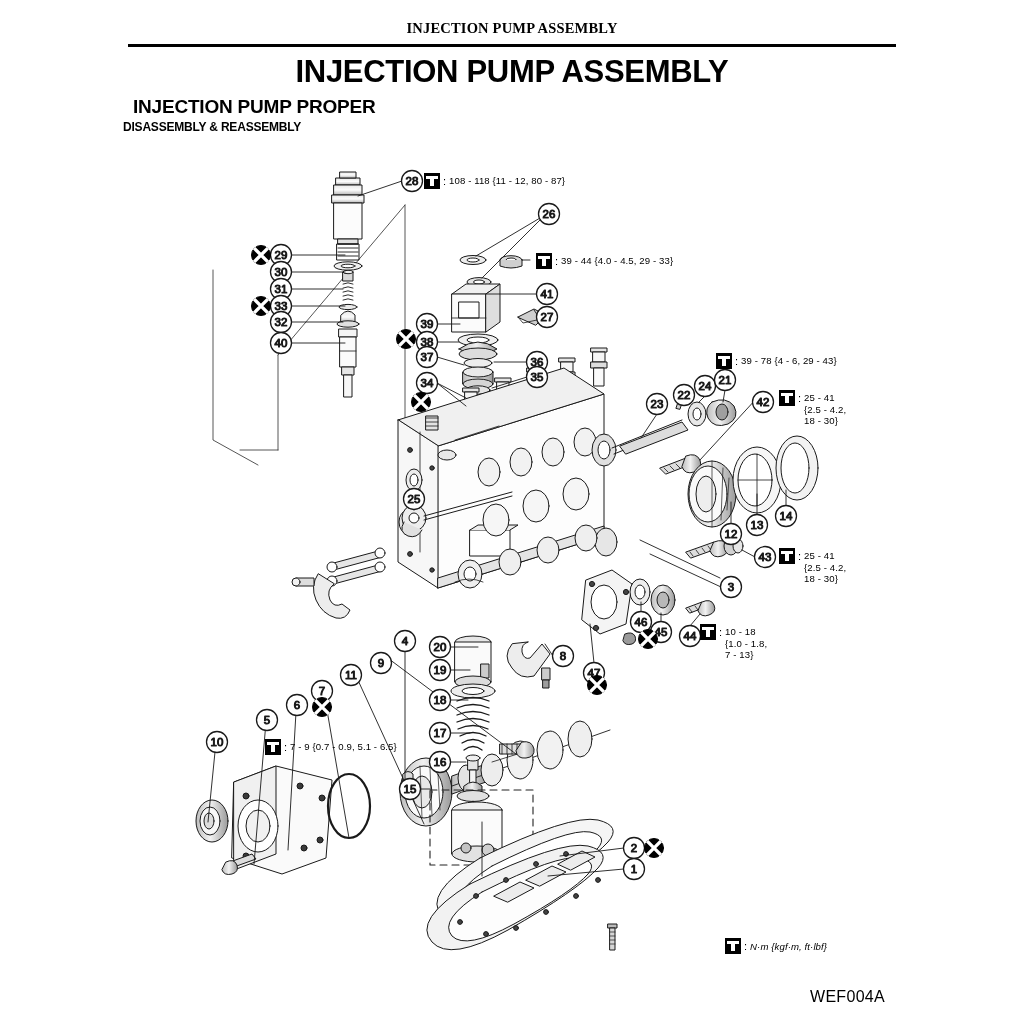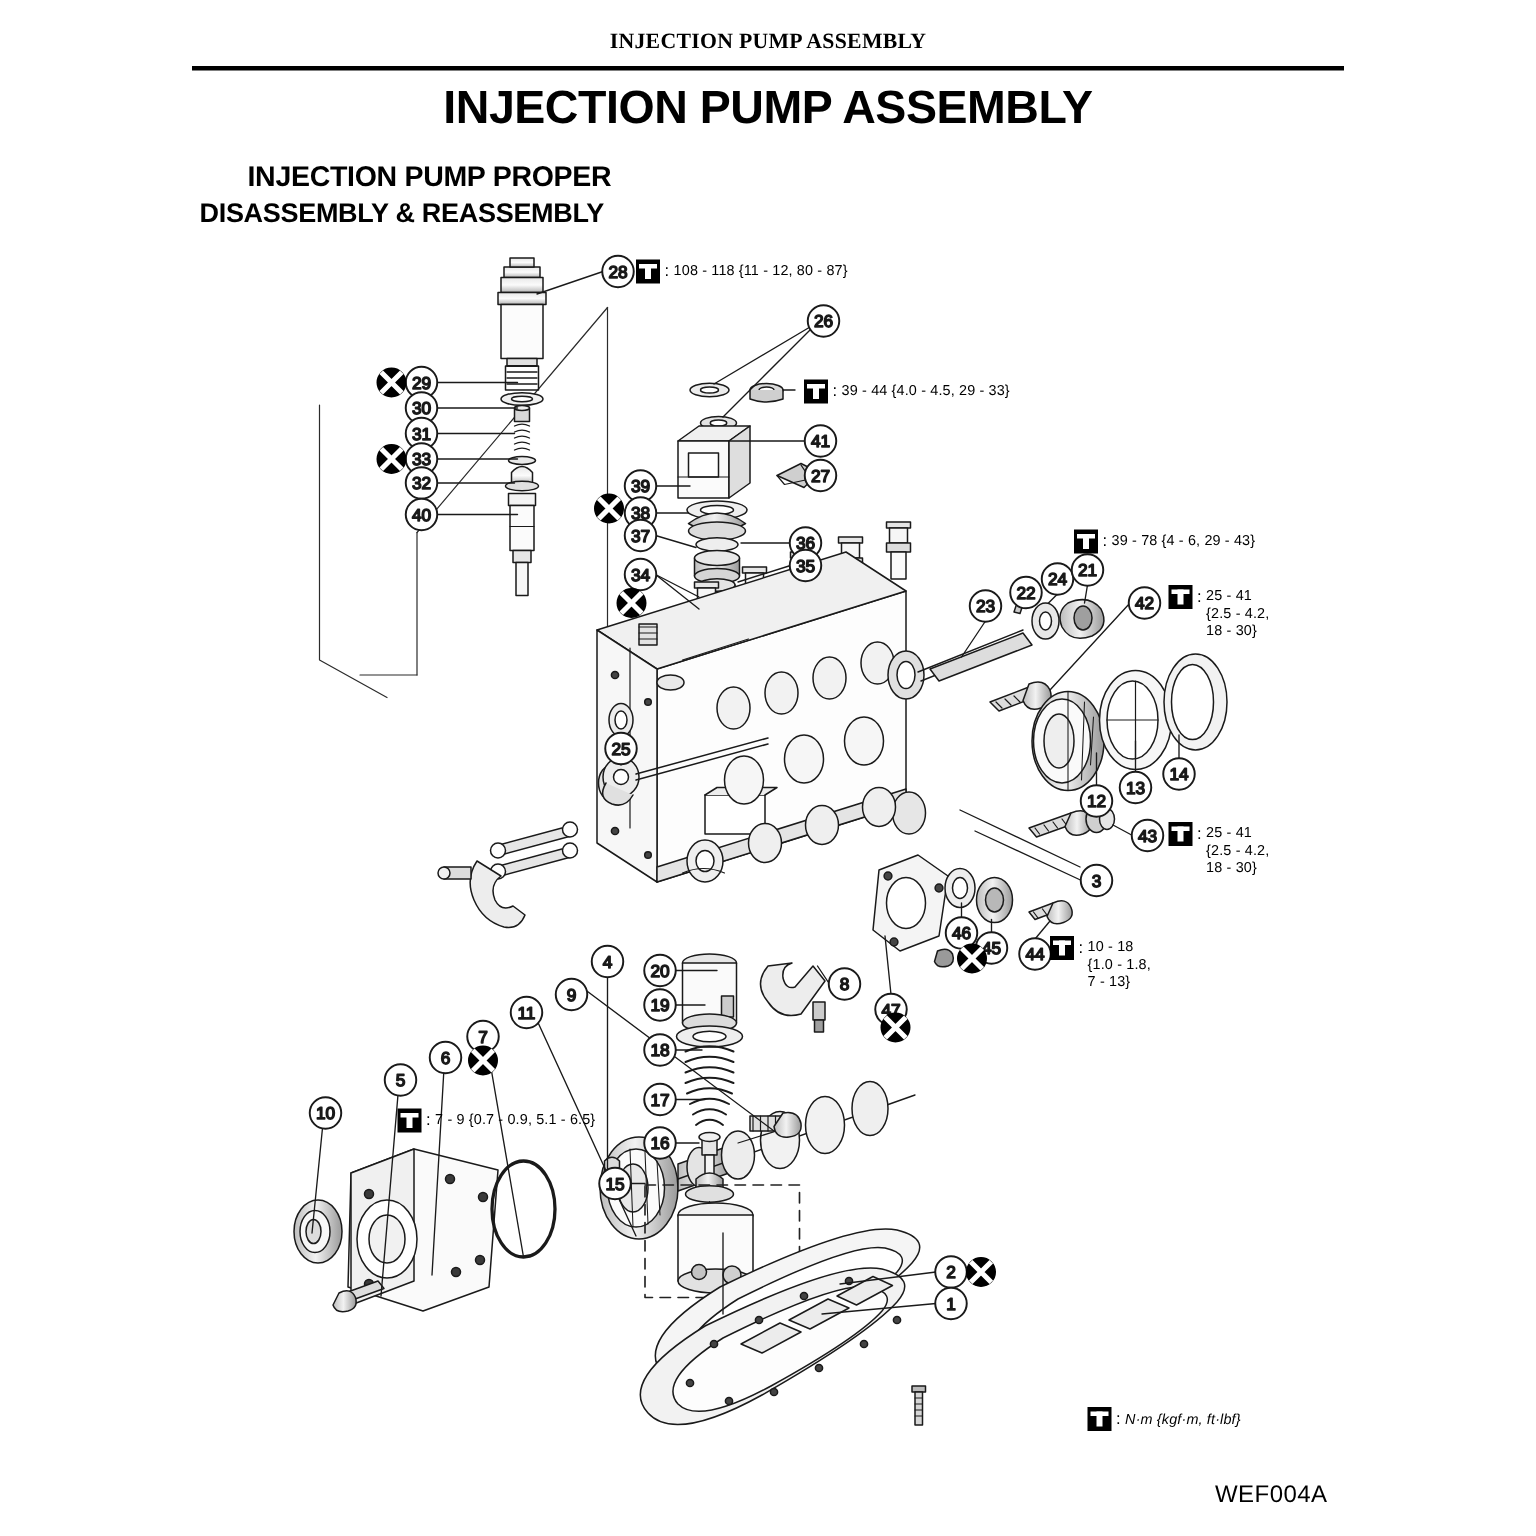--- a/index.html
+++ b/index.html
@@ -28,26 +28,26 @@
     border-top:3px solid #000;
   }
   .main-title{
     position:absolute;top:54px;left:0;width:1024px;
     text-align:center;
     font-weight:bold;
     font-size:31px;
     letter-spacing:-0.3px;
   }
   .sub-title{
-    position:absolute;top:108px;left:133px;
-    font-weight:bold;font-size:19px;letter-spacing:-0.2px;margin-left:32px;
+    position:absolute;top:96px;left:133px;
+    font-weight:bold;font-size:19px;letter-spacing:-0.2px;
   }
   .sub-title2{
-    position:absolute;top:120px;left:133px;
-    font-weight:bold;font-size:18px;letter-spacing:-0.2px;margin-top:12px;
+    position:absolute;top:120px;left:123px;
+    font-weight:bold;font-size:12px;letter-spacing:-0.2px;
   }
 
   
   .figure{position:absolute;top:150px;left:0;width:825px;height:874px;}
   .figure svg{display:block;}
 
   
   .torque{
     position:absolute;
     display:flex;align-items:flex-start;

